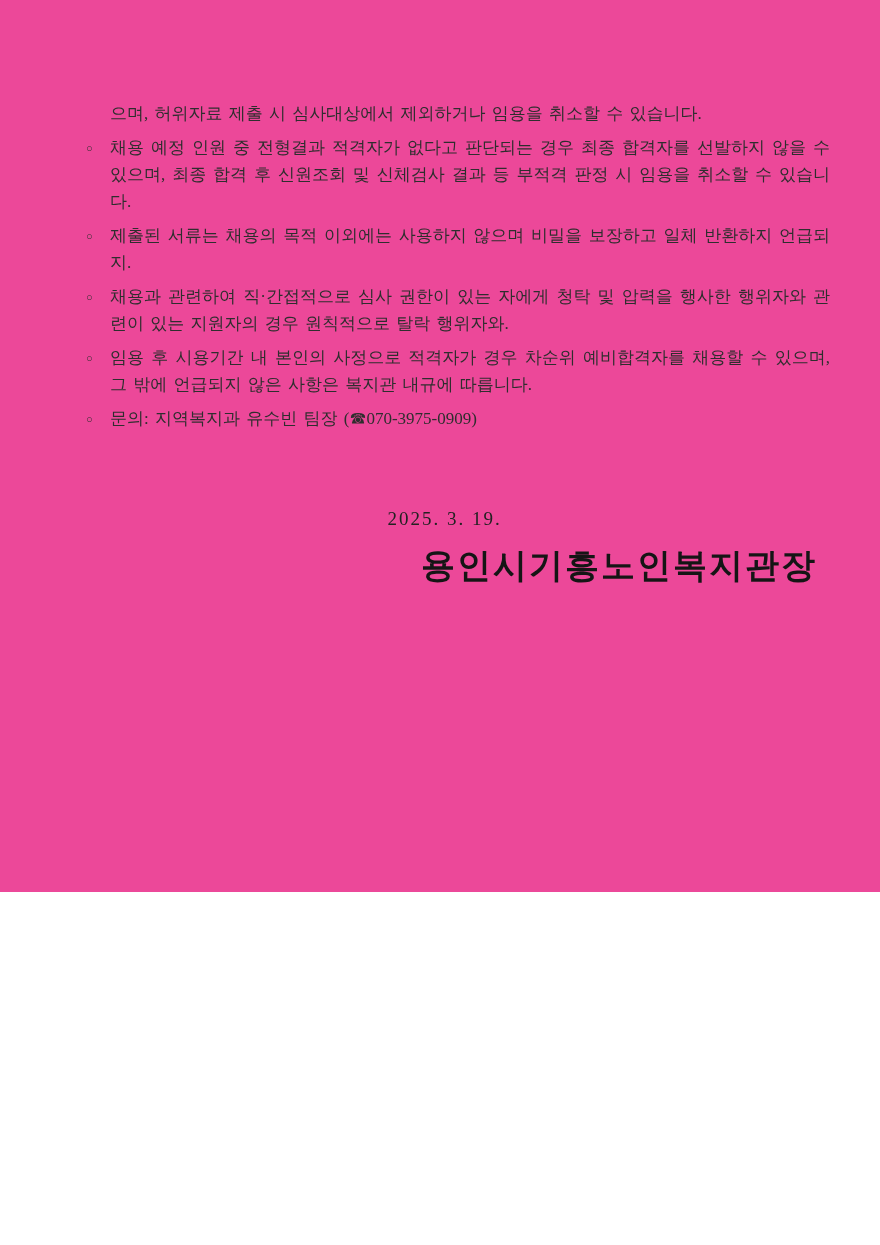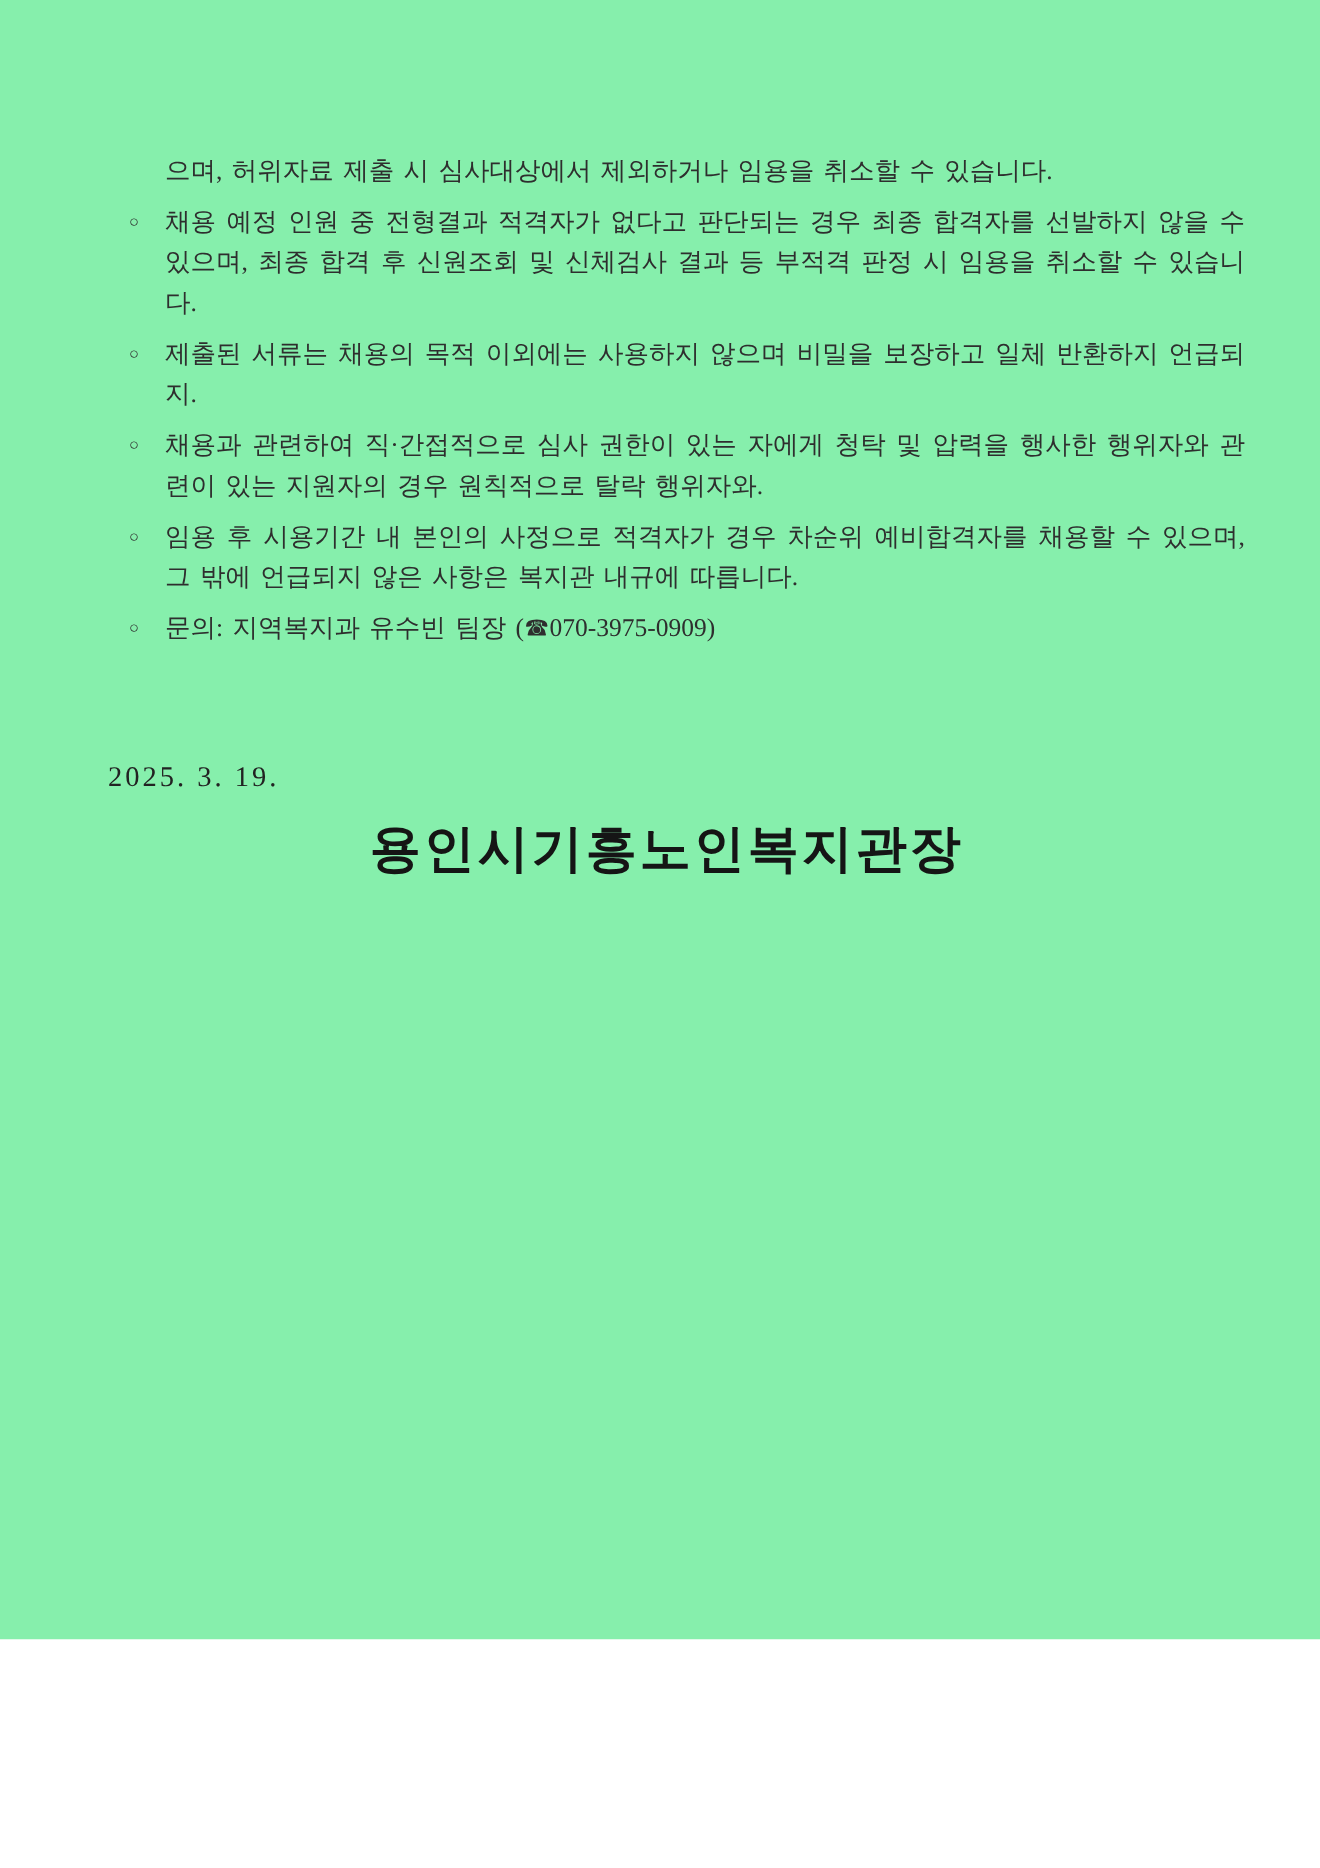--- a/index.html
+++ b/index.html
@@ -3,22 +3,22 @@
 <meta charset="utf-8">
 <style>
   html, body {
     margin: 0;
     padding: 0;
     background: #ffffff;
   }
   .page {
     position: relative;
     width: 880px;
-    height: 1093px;
-    background: #86efac;
+    height: 892px;
+    background: #ec4899;
     font-family: "Liberation Serif", "DejaVu Serif", serif;
     color: #2e2e2e;
     overflow: hidden;
     text-decoration: underline;
   }
   .content {
     position: absolute;
     left: 85px;
     top: 100px;
     width: 745px;
@@ -43,29 +43,29 @@
     top: 1px;
     font-size: 11px;
     line-height: 27px;
     color: #2e2e2e;
   }
   .btext {
     display: block;
   }
   .date-line {
     margin-top: 76px;
-    text-align: left;
+    text-align: center;
     font-size: 19px;
     letter-spacing: 2px;
     color: #222222;
     transform: translateX(-13px);
   }
   .signature-line {
     margin-top: 13px;
-    text-align: center;
+    text-align: right;
     font-size: 34px;
     font-weight: bold;
     letter-spacing: 2px;
     color: #151515;
     transform: translateX(-13px);
   }
 </style>
 </head>
 <body>
 

